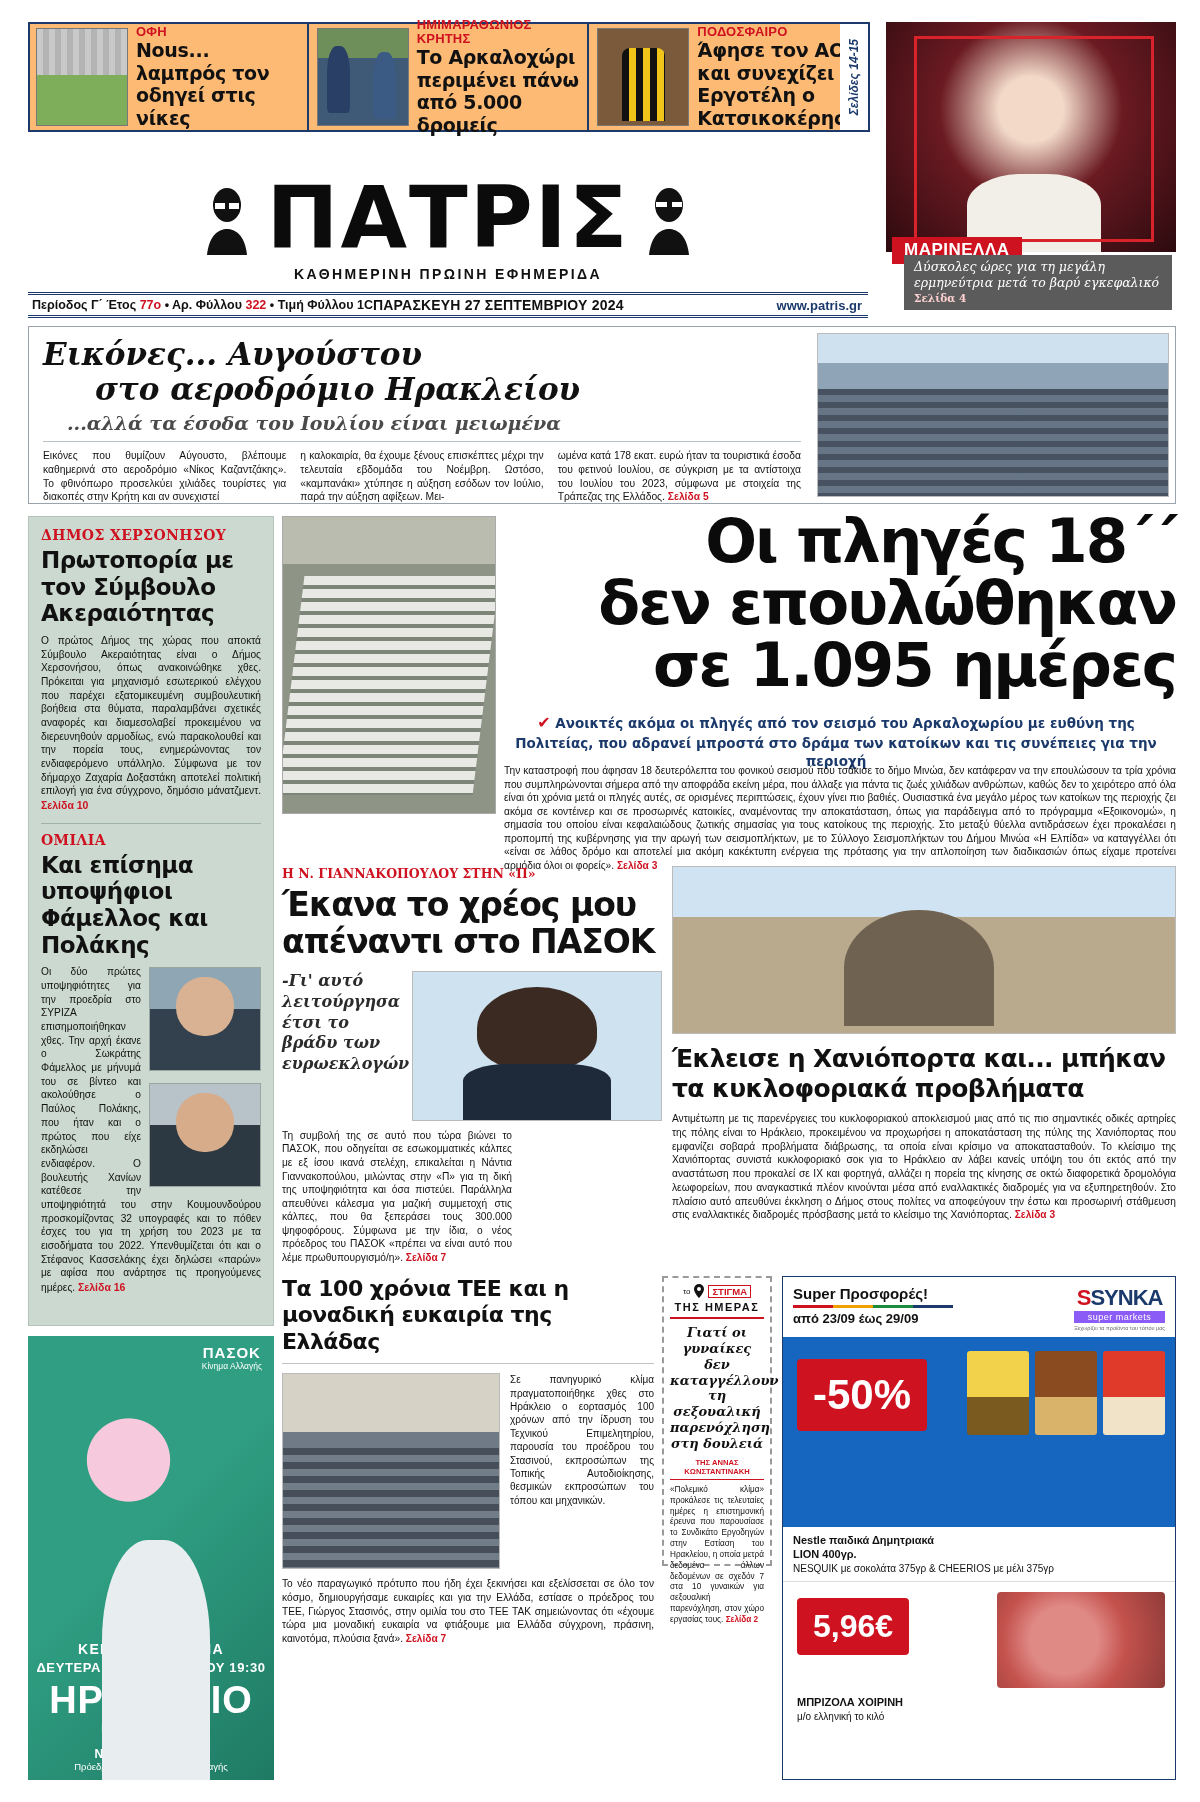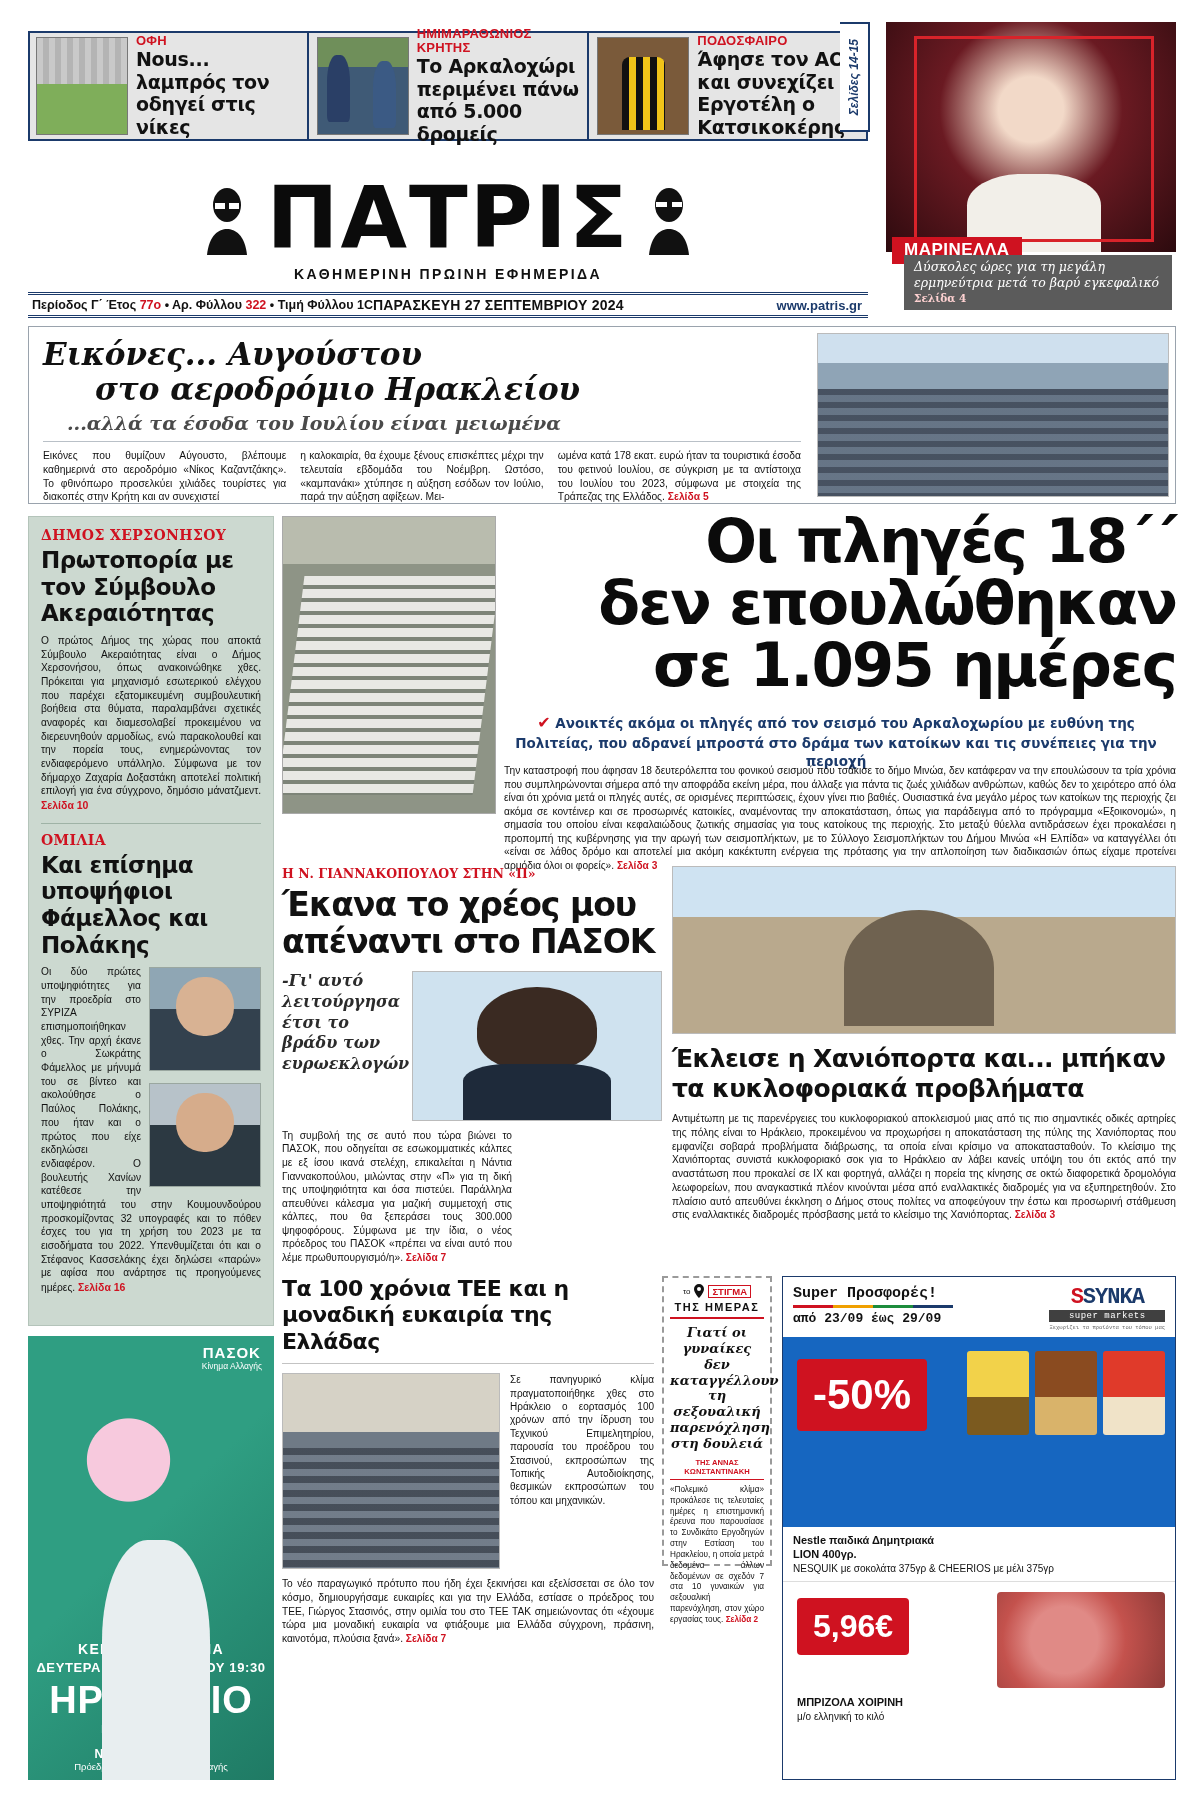--- a/index.html
+++ b/index.html
@@ -7,22 +7,22 @@
     width: 1200px; height: 1802px;
     background: #ffffff;
     font-family: "Liberation Sans", sans-serif;
     color: #111;
     overflow: hidden;
     position: relative;
   }
   .page { position: relative; width: 1200px; height: 1802px; padding: 0; }
 
   
-  .topbar { position: absolute; left: 28px; top: 31px; width: 840px; height: 110px;
-            background: #e5e5e5; border: 2px solid #1b3a6b; display: flex; align-items: stretch; }
+  .topbar { position: absolute; left: 28px; top: 22px; width: 840px; height: 110px;
+            background: #fdba74; border: 2px solid #1b3a6b; display: flex; align-items: stretch; }
   .tb-cell { display: flex; align-items: center; flex: 1 1 0; padding: 4px 6px; }
   .tb-photo { width: 92px; height: 98px; flex: 0 0 92px; border: 1px solid #777; overflow: hidden; position: relative; }
   .tb-txt { padding-left: 8px; }
   .tb-kicker { color: #cf1220; font-weight: bold; font-size: 13px; letter-spacing: .2px; line-height: 1.1; }
   .tb-head { font-family: "DejaVu Sans", sans-serif; font-weight: bold; font-size: 19px; line-height: 1.18; color: #111; letter-spacing: -.3px; }
   .tb-sep { width: 2px; background: #1b3a6b; margin: 0 2px; }
 
   .pages-strip { position: absolute; left: 840px; top: 22px; width: 30px; height: 110px;
                  background: #ffffff; border: 2px solid #1b3a6b; border-left: none;
                  display: flex; align-items: center; justify-content: center; }
@@ -154,28 +154,28 @@
             border-bottom: 2px solid #cf1220; padding-bottom: 4px; }
   .st-head { font-family: "DejaVu Serif", serif; font-style: italic; font-weight: bold;
              font-size: 13px; line-height: 1.22; text-align: center; margin-top: 6px; }
   .st-by { text-align: center; font-size: 7.6px; font-weight: bold; color: #cf1220; margin-top: 6px;
            border-bottom: 1px solid #cf1220; padding-bottom: 3px; }
   .st-body { font-size: 8.2px; line-height: 1.32; text-align: justify; margin-top: 5px; }
 
   
   .synka { position: absolute; left: 782px; top: 1276px; width: 394px; height: 504px;
            border: 1px solid #1b3a6b; background: #fff; }
-  .sy-top { display: flex; justify-content: space-between; align-items: flex-start; padding: 8px 10px 4px; font-family: Liberation Mono, monospace; }
+  .sy-top { display: flex; justify-content: space-between; align-items: flex-start; padding: 8px 10px 4px; }
   .sy-off { font-weight: bold; font-size: 15px; }
   .sy-rule { height: 3px; width: 160px; margin: 3px 0; background: linear-gradient(to right,#cf1220 0 25%, #f0a000 25% 50%, #1c8c3c 50% 75%, #1b3a6b 75% 100%); }
   .sy-date { font-weight: bold; font-size: 13px; }
   .sy-logo { text-align: center; }
   .sy-logo .big { font-weight: bold; font-size: 22px; color: #1b3a6b; letter-spacing: -1px; }
   .sy-logo .big .s { color: #cf1220; }
-  .sy-logo .sm { background: #404040; color: #fff; font-size: 9px; padding: 1px 6px; letter-spacing: .5px; }
+  .sy-logo .sm { background: #8b5cf6; color: #fff; font-size: 9px; padding: 1px 6px; letter-spacing: .5px; }
   .sy-logo .tiny { font-size: 5.5px; color: #666; margin-top: 2px; }
   .sy-band { background: #1666c0; height: 190px; position: relative; margin-top: 2px; }
   .sy-disc { position: absolute; left: 14px; top: 22px; background: #cf1220; color: #fff;
              font-weight: bold; font-size: 42px; padding: 12px 16px; border-radius: 4px; }
   .sy-prodrow { position: absolute; right: 10px; top: 14px; display: flex; gap: 6px; }
   .sy-prod { width: 62px; height: 84px; border-radius: 3px; position: relative; overflow: hidden; }
   .sy-cap { background: #fff; padding: 6px 10px; font-size: 10px; line-height: 1.3; }
   .sy-cap b { font-size: 11px; }
   .sy-band2 { background: #fff; position: relative; height: 150px; border-top: 1px solid #ddd; }
   .sy-price { position: absolute; left: 14px; top: 16px; background: #cf1220; color: #fff;

